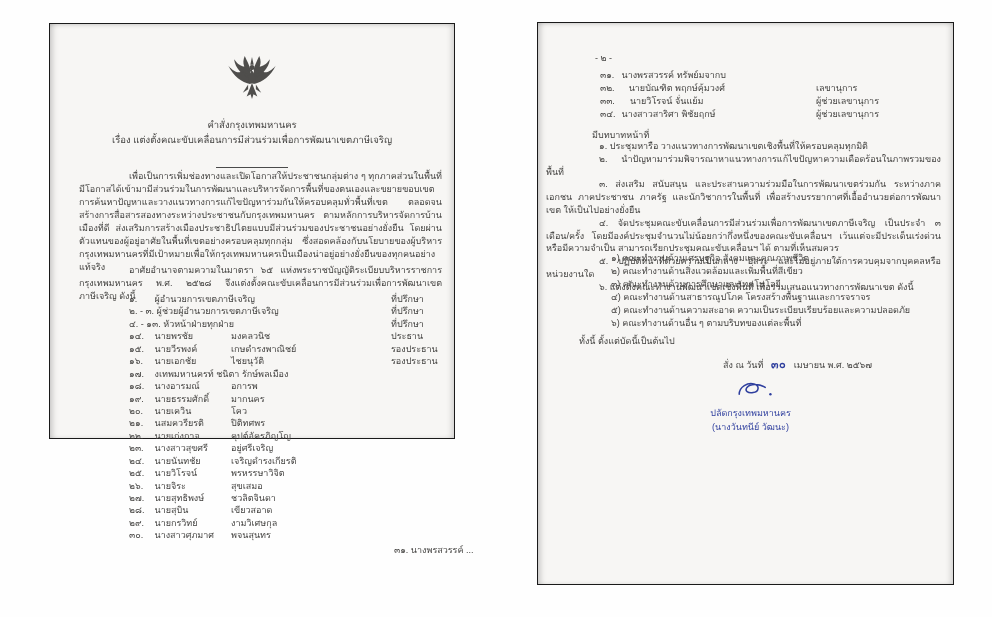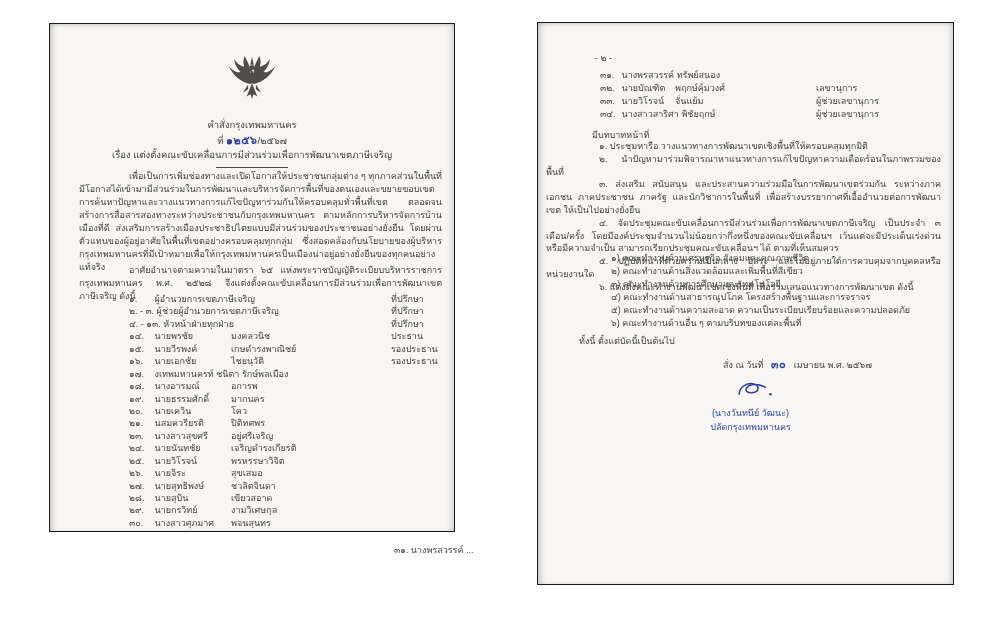--- a/index.html
+++ b/index.html
@@ -10,21 +10,21 @@
   .stage{
     position:relative;width:992px;height:617px;overflow:hidden;
     background:var(--background);
     font-family:"Liberation Sans","DejaVu Sans",sans-serif;
     color:var(--ink);
   }
   .page{
     position:absolute;background:var(--paper);border:1px solid var(--border);
     box-shadow:inset 5px 0 6px -3px rgba(0,0,0,.22), inset -5px 0 6px -3px rgba(0,0,0,.16), inset 0 4px 5px -3px rgba(0,0,0,.10);
   }
-  .page1{left:49px;top:23px;width:406px;height:509px;}
+  .page1{left:49px;top:23px;width:406px;height:416px;}
   .page2{left:537px;top:22px;width:417px;height:563px;}
 
   
   .emblem{position:absolute;top:30px;left:50%;transform:translateX(-50%);width:58px;height:60px;}
   .emblem svg{width:100%;height:100%;display:block;}
   .heading{position:absolute;top:94px;left:0;right:0;text-align:center;font-size:9.5px;line-height:14.5px;white-space:nowrap;}
   .handwrite{color:var(--blue);font-weight:bold;font-size:11px;letter-spacing:.5px;display:inline-block;transform:rotate(-1deg);}
   .divider{position:absolute;top:143px;left:50%;width:72px;margin-left:-36px;border-top:1.3px solid #4a4a4a;}
   .para{position:absolute;left:29px;right:12px;margin:0;text-align:justify;text-indent:50px;font-size:9px;line-height:13px;}
   .p1a{top:146px;}
@@ -35,21 +35,21 @@
   .c-name{display:inline-block;min-width:74px;}
   .c-surname{display:inline-block;min-width:165px;}
   .c-role{position:absolute;left:262px;top:0;text-align:right;}
   .cont{position:absolute;top:519px;left:344px;font-size:9px;white-space:nowrap;}
 
   
   .pnum{position:absolute;top:28px;left:57px;font-size:9px;}
   .members2{position:absolute;top:46px;left:62px;right:6px;font-size:9px;}
   .m2row{position:relative;height:13px;line-height:13px;white-space:nowrap;}
   .c2-no{display:inline-block;min-width:19px;}
-  .c2-name{display:inline-block;min-width:51px;}
+  .c2-name{display:inline-block;min-width:51px;text-align:right;}
   .c2-surname{display:inline-block;min-width:146px;}
   .c2-role{position:absolute;left:216px;top:0;}
   .duty-head{position:absolute;top:105px;left:54px;font-size:9px;}
   .duties{position:absolute;top:117px;left:8px;right:12px;font-size:9px;line-height:12.8px;}
   .duty{text-align:justify;text-indent:53px;}
   .subs{position:absolute;top:229px;left:73px;font-size:9px;line-height:12.9px;white-space:nowrap;}
   .effective{position:absolute;top:311px;left:41px;font-size:9px;white-space:nowrap;}
   .dateline{position:absolute;top:332px;left:185px;font-size:9px;white-space:nowrap;}
   .dateline .handwrite{margin:0 5px;}
   .sig{position:absolute;top:355px;left:196px;width:52px;height:24px;}
@@ -76,24 +76,20 @@
           <path d="M67 40 L82 33 L70 47 Z"></path>
           <path d="M60 58 L49 86 L57 81 L60 91 L63 81 L71 86 Z"></path>
           <path d="M52 61 L41 78 L52 71 Z"></path>
           <path d="M68 61 L79 78 L68 71 Z"></path>
         </g>
       </svg>
     </div>
 
     <div class="heading">
       <div>คำสั่งกรุงเทพมหานคร</div>
-      <div>
-        <span>ที่</span>
-        <span class="handwrite">๑๒๕๖</span><span>/๒๕๖๗</span>
-      </div>
       <div>เรื่อง  แต่งตั้งคณะขับเคลื่อนการมีส่วนร่วมเพื่อการพัฒนาเขตภาษีเจริญ</div>
     </div>
 
     <div class="divider"></div>
 
     <p class="para p1a">เพื่อเป็นการเพิ่มช่องทางและเปิดโอกาสให้ประชาชนกลุ่มต่าง ๆ ทุกภาคส่วนในพื้นที่ มีโอกาสได้เข้ามามีส่วนร่วมในการพัฒนาและบริหารจัดการพื้นที่ของตนเองและขยายขอบเขตการค้นหาปัญหาและวางแนวทางการแก้ไขปัญหาร่วมกันให้ครอบคลุมทั่วพื้นที่เขต ตลอดจนสร้างการสื่อสารสองทางระหว่างประชาชนกับกรุงเทพมหานคร ตามหลักการบริหารจัดการบ้านเมืองที่ดี ส่งเสริมการสร้างเมืองประชาธิปไตยแบบมีส่วนร่วมของประชาชนอย่างยั่งยืน โดยผ่านตัวแทนของผู้อยู่อาศัยในพื้นที่เขตอย่างครอบคลุมทุกกลุ่ม ซึ่งสอดคล้องกับนโยบายของผู้บริหารกรุงเทพมหานครที่มีเป้าหมายเพื่อให้กรุงเทพมหานครเป็นเมืองน่าอยู่อย่างยั่งยืนของทุกคนอย่างแท้จริง</p>
     <p class="para p1b">อาศัยอำนาจตามความในมาตรา ๖๕ แห่งพระราชบัญญัติระเบียบบริหารราชการกรุงเทพมหานคร พ.ศ. ๒๕๒๘ จึงแต่งตั้งคณะขับเคลื่อนการมีส่วนร่วมเพื่อการพัฒนาเขตภาษีเจริญ ดังนี้</p>
 
     <div class="members1">
 
@@ -167,20 +163,26 @@
           <span class="c-role"></span>
         </div>
 
         <div class="mrow">
           <span class="c-no">๒๑.</span>
           <span class="c-name">นสมควรียรติ</span>
           <span class="c-surname">ปิติทศพร</span>
           <span class="c-role"></span>
         </div>
 
+        <div class="mrow">
+          <span class="c-no">๒๒.</span>
+          <span class="c-name">นายเก่งกาจ</span>
+          <span class="c-surname">คุปต์อัครภิญโญ</span>
+          <span class="c-role"></span>
+        </div>
 
         <div class="mrow">
           <span class="c-no">๒๓.</span>
           <span class="c-name">นางสาวสุขศรี</span>
           <span class="c-surname">อยู่ศรีเจริญ</span>
           <span class="c-role"></span>
         </div>
 
         <div class="mrow">
           <span class="c-no">๒๔.</span>
@@ -237,21 +239,21 @@
 
   <div class="page page2">
 
     <div class="pnum">- ๒ -</div>
 
     <div class="members2">
 
         <div class="m2row">
           <span class="c2-no">๓๑.</span>
           <span class="c2-name">นางพรสวรรค์</span>
-          <span class="c2-surname">ทรัพย์สนอง</span>
+          <span class="c2-surname">ทรัพย์มจากบ</span>
           <span class="c2-role"></span>
         </div>
 
         <div class="m2row">
           <span class="c2-no">๓๒.</span>
           <span class="c2-name">นายบัณฑิต</span>
           <span class="c2-surname">พฤกษ์คุ้มวงศ์</span>
           <span class="c2-role">เลขานุการ</span>
         </div>
 
@@ -311,17 +313,17 @@
     </div>
 
     <div class="sig">
       <svg viewBox="0 0 60 24" xmlns="http://www.w3.org/2000/svg">
         <path d="M6 17 C6 8 16 3 23 5 C30 7 29 14 22 15 C16 16 12 13 15 9 C19 4 30 5 36 9" fill="none" stroke="#2f3f9e" stroke-width="1.8" stroke-linecap="round"></path>
         <circle cx="42" cy="17" r="1.4" fill="#2f3f9e"></circle>
       </svg>
     </div>
 
     <div class="signer">
+      <div>ปลัดกรุงเทพมหานคร</div>
       <div>(นางวันทนีย์  วัฒนะ)</div>
-      <div>ปลัดกรุงเทพมหานคร</div>
     </div>
   </div>
 </div>
 
 </body></html>

